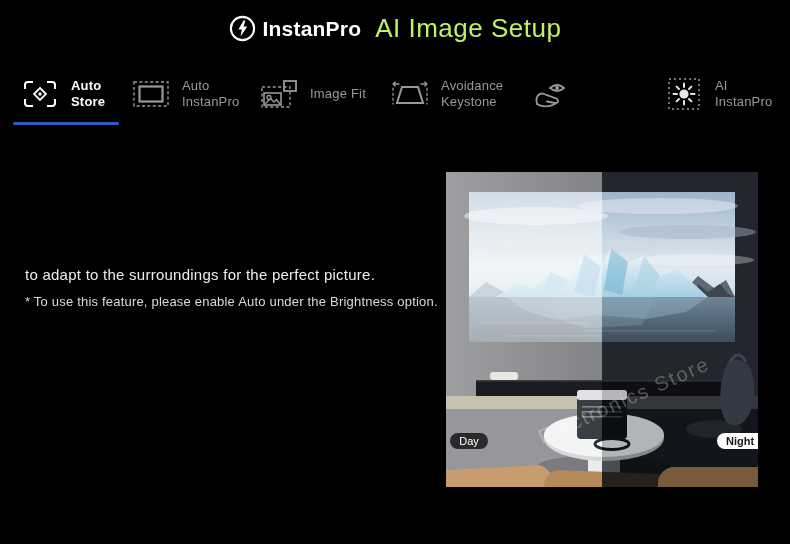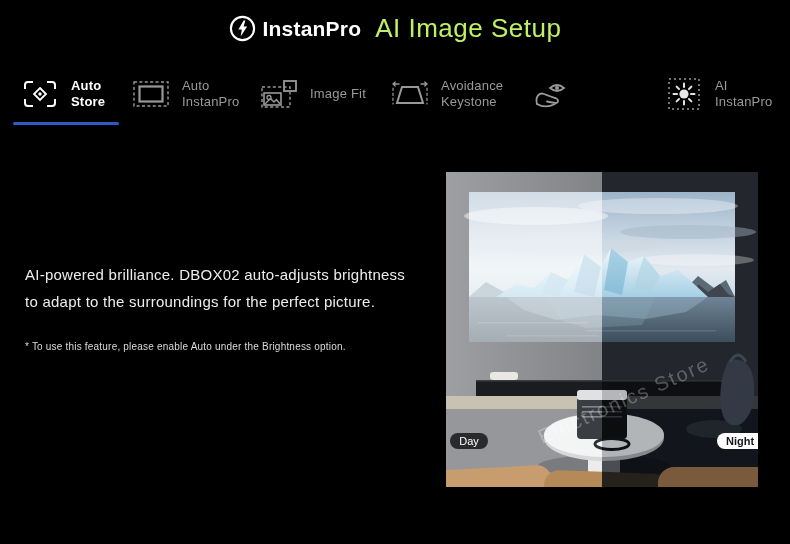--- a/index.html
+++ b/index.html
@@ -22,21 +22,21 @@
   .tlabel{font-size:13px;line-height:16.5px;letter-spacing:.2px;}
   .tab.active .tlabel{font-weight:700;}
   .t1{left:20px;top:4px}.t2{left:131px;top:4px}.t3{left:259px;top:4px}
   .t4{left:390px;top:4px}.t5{left:532px;top:4px}.t6{left:664px;top:4px}
   .tab-underline{position:absolute;left:13px;top:50px;width:106px;height:3px;
                  background:#2c5ac6;border-radius:1.5px;}
 
   
   .copy{position:absolute;left:25px;top:261px;width:420px;color:#ededed;}
   .copy .line{font-size:15px;line-height:27px;letter-spacing:.25px;}
-  .footnote{margin-top:26px;font-size:10px;color:#dadada;letter-spacing:.2px;}
+  .footnote{margin-top:6px;font-size:13px;color:#dadada;letter-spacing:.2px;}
 
   
   .photo{position:absolute;left:446px;top:172px;width:312px;height:315px;}
   .photo svg{display:block;}
   .half-day{--wall:#828487;--wash:.54;--console:#1b1c1f;--device:#e9e8e5;--wood:#c9c2b3;
             --carpet:#95979b;--table:#f3f4f4;--tablerim:#d7d8d9;--tablebase:#ececec;
             --ring:#2c2e30;--proj:#3a3d42;--projtop:#e0e1e2;--vent:#83868c;
             --sofa:#c79c6e;--sofa2:#b68a58;--sofa3:#cfa674;}
   .half-night{--wall:#23262c;--wash:0;--console:#0e0f12;--device:#97978f;--wood:#34363a;
             --carpet:#12151b;--table:#b2b5b8;--tablerim:#85878a;--tablebase:#4a4d51;
@@ -156,21 +156,20 @@
       <span class="tlabel">
         <div>AI</div>
           <div>InstanPro</div>
       </span>
     </div>
 
     <div class="tab-underline"></div>
   </div>
 
   <div class="copy">
-    <div class="line">AI-powered brilliance. DBOX02 auto-adjusts brightness</div>
     <div class="line">to adapt to the surroundings for the perfect picture.</div>
     <div class="footnote">* To use this feature, please enable Auto under the Brightness option.</div>
   </div>
 
   <div class="photo">
     <svg width="312" height="315" viewBox="0 0 312 315">
       <defs>
         <clipPath id="clipL">
             <rect x="0" y="0" width="156" height="315"></rect>
           </clipPath>

